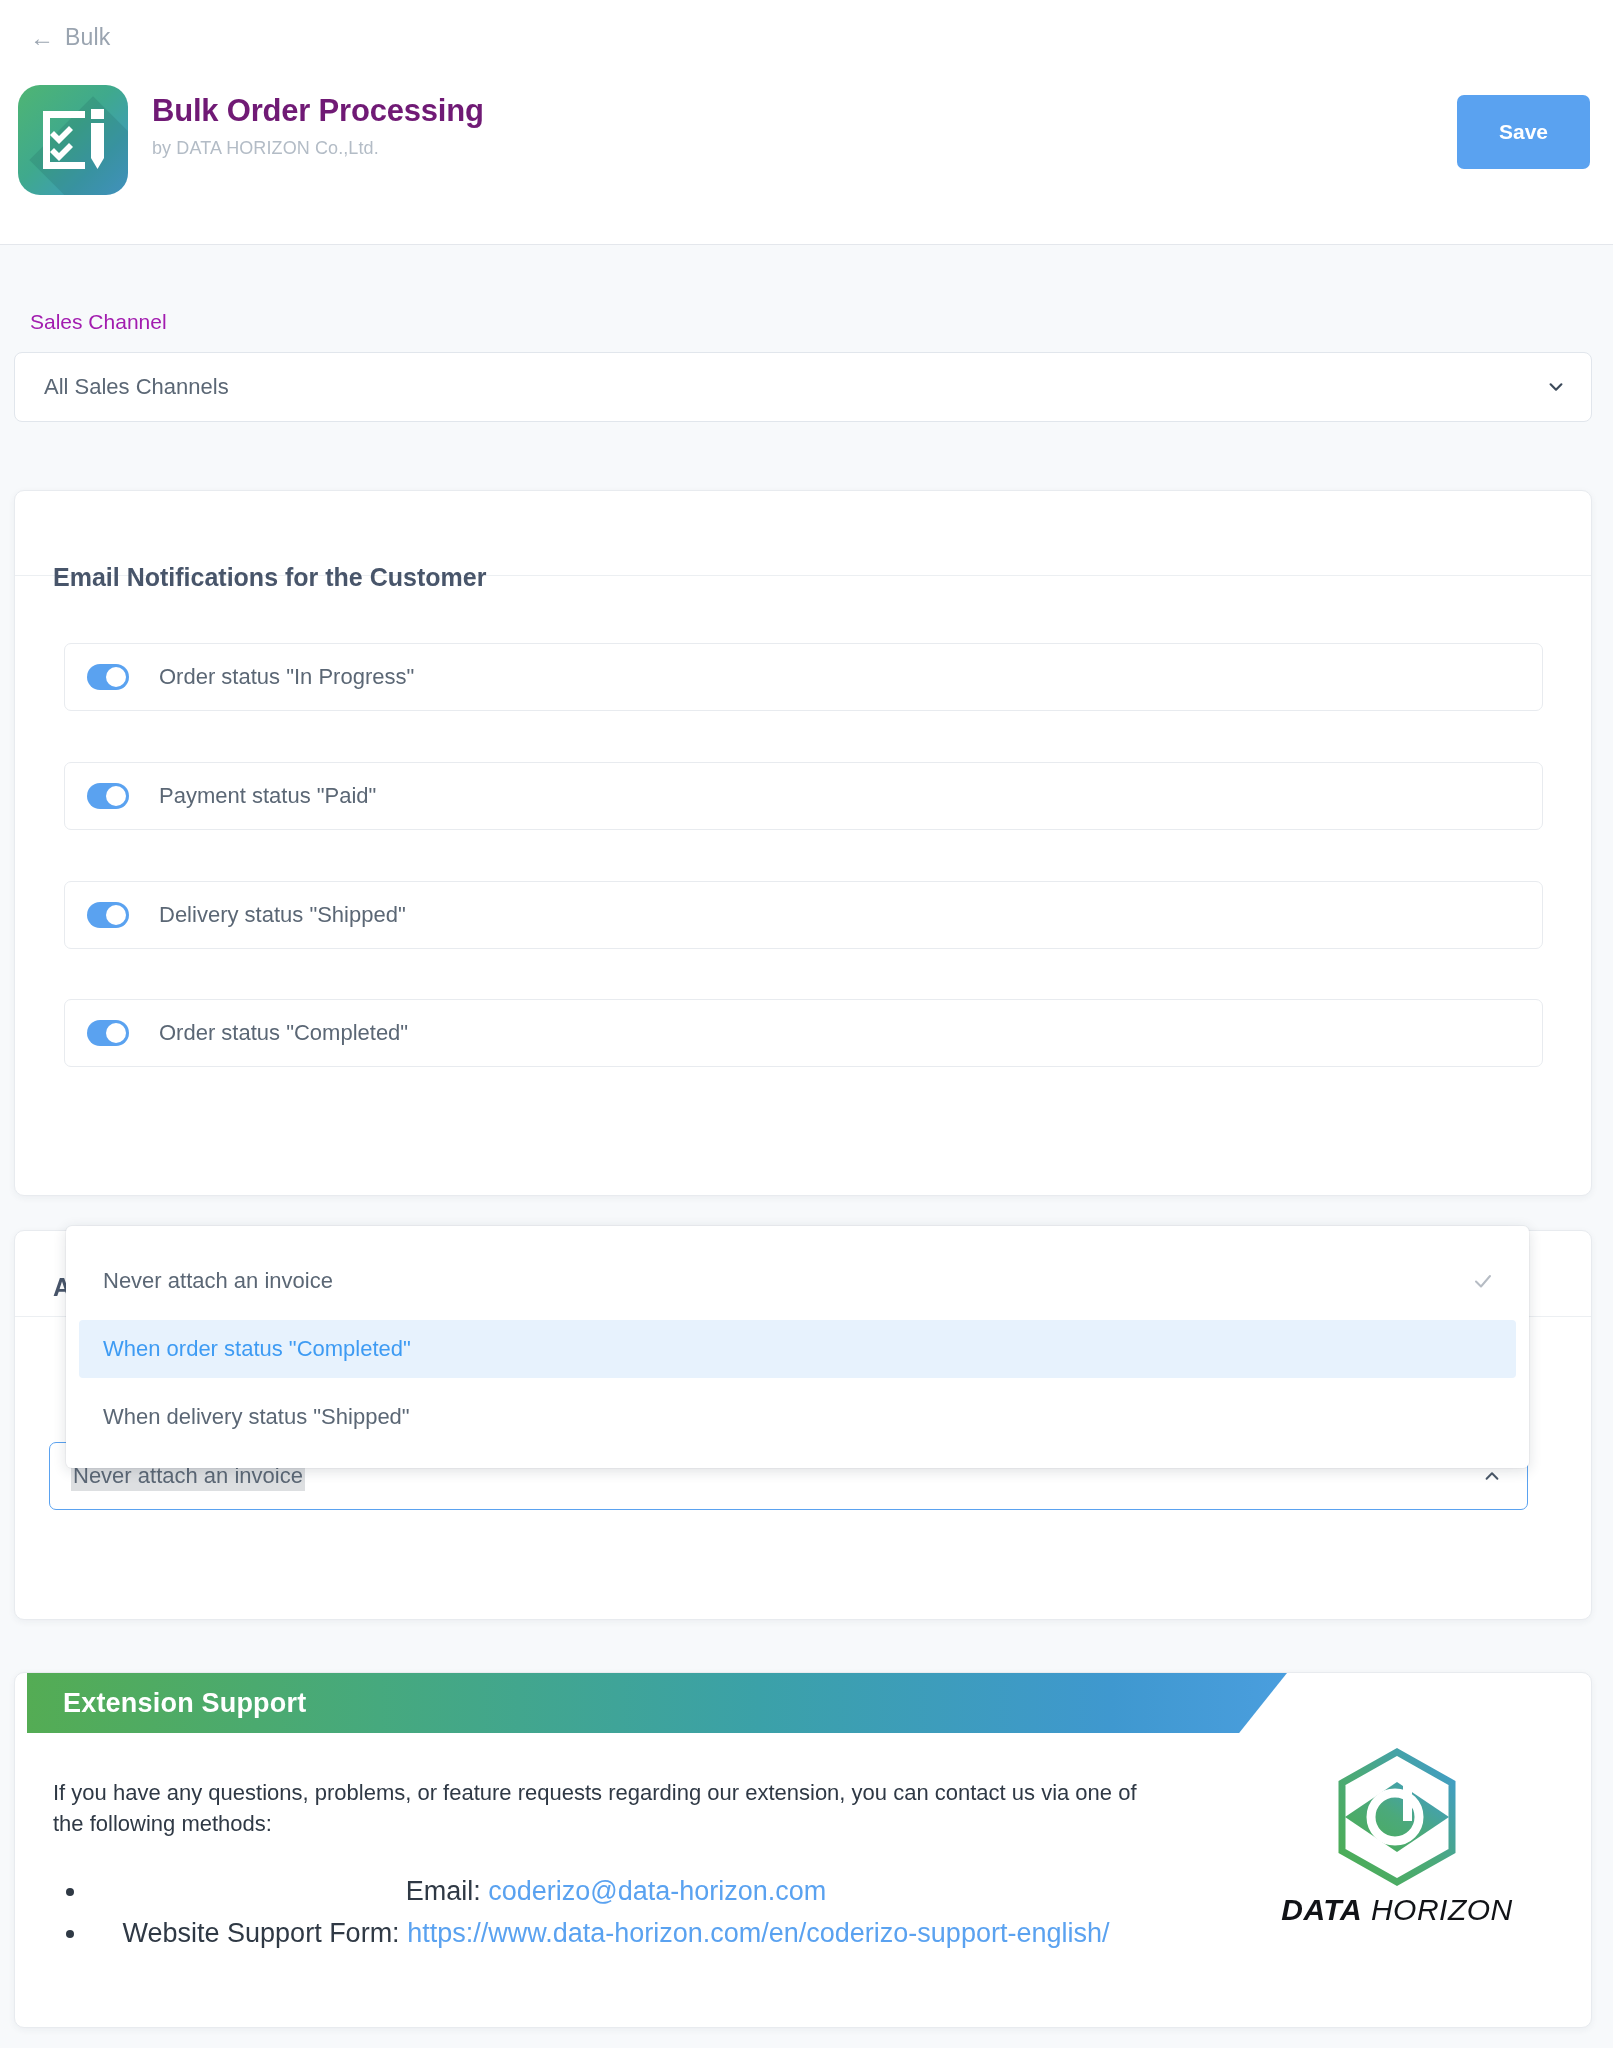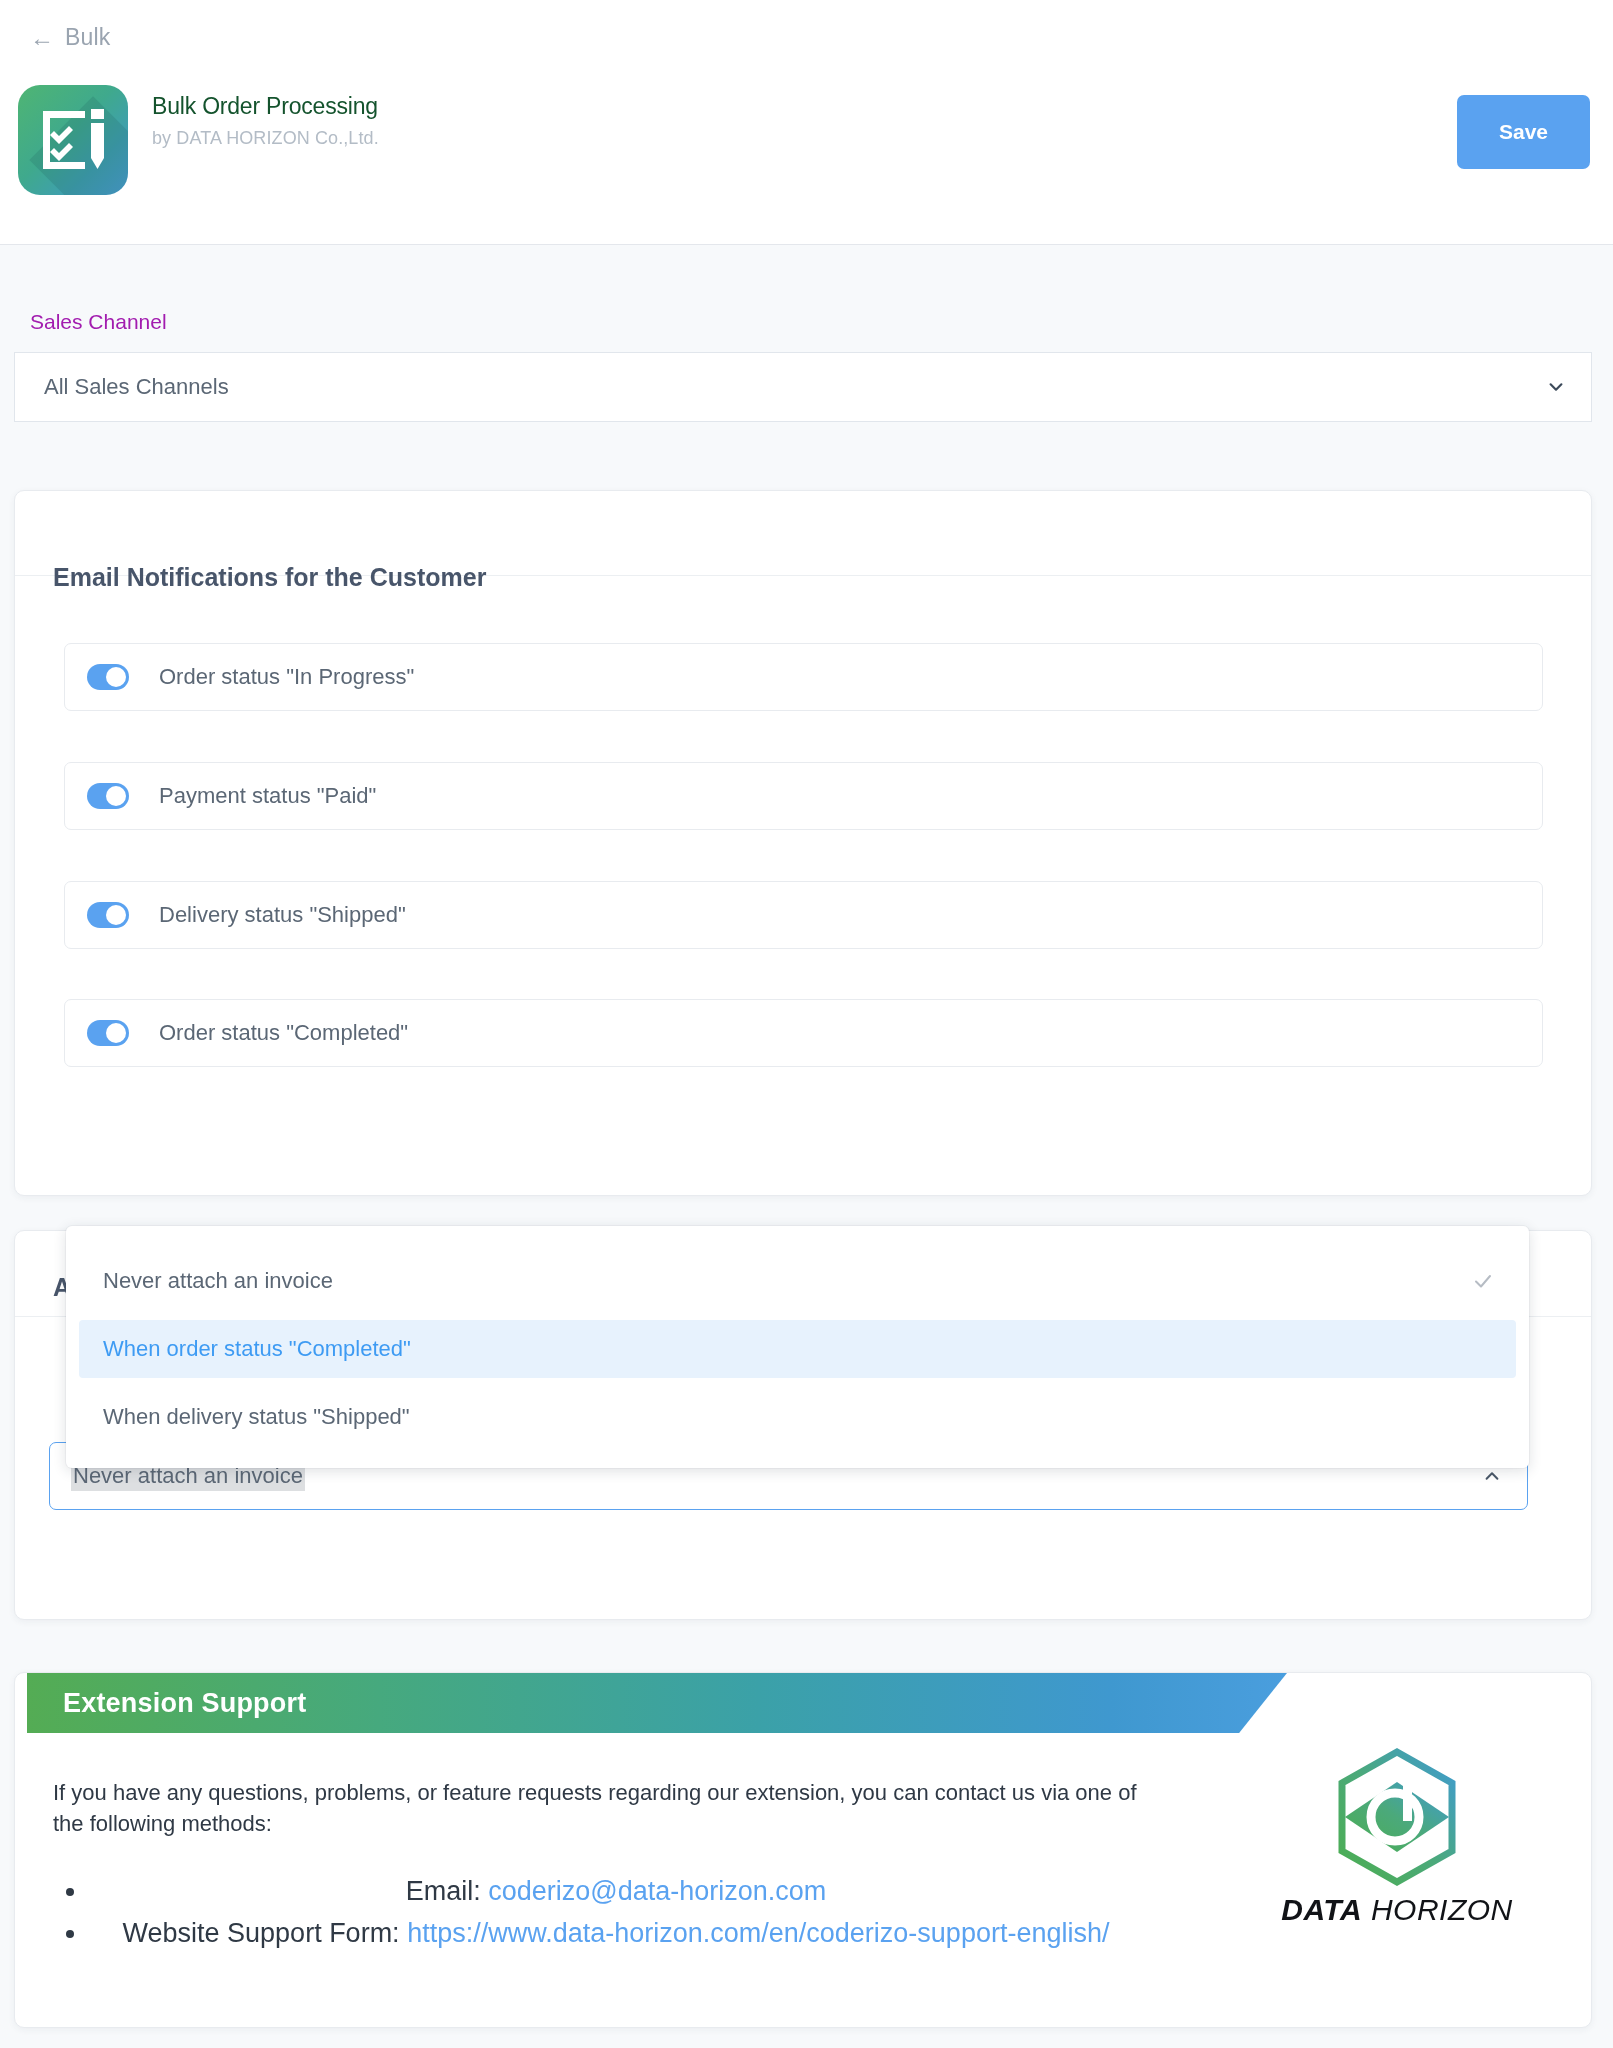--- a/index.html
+++ b/index.html
@@ -73,23 +73,23 @@
     position: absolute;
     right: -10px; bottom: -10px;
     width: 90px; height: 90px;
     background: rgba(30,90,90,.18);
     transform: rotate(45deg);
   }
   .app-icon svg { position: absolute; left: 21px; top: 20px; }
 
   .brand-text { padding-top: 8px; }
   .app-title {
-    font-size: 23px;
-    font-weight: normal;
-    color: #14532d;
+    font-size: 31px;
+    font-weight: bold;
+    color: #701a75;
     letter-spacing: -.2px;
     line-height: 1.15;
   }
   .app-vendor {
     margin-top: 9px;
     font-size: 18px;
     color: #b3bcc6;
     letter-spacing: .1px;
   }
 
@@ -119,21 +119,21 @@
   }
 
   .select-control {
     position: absolute;
     left: 14px;
     top: 352px;
     width: 1578px;
     height: 70px;
     background: #ffffff;
     border: 1px solid #e1e6ec;
-    border-radius: 0;
+    border-radius: 8px;
     cursor: pointer;
   }
   .select-control .sel-value {
     position: absolute;
     left: 29px;
     top: 50%;
     transform: translateY(-50%);
     font-size: 22px;
     color: #5b6775;
   }

